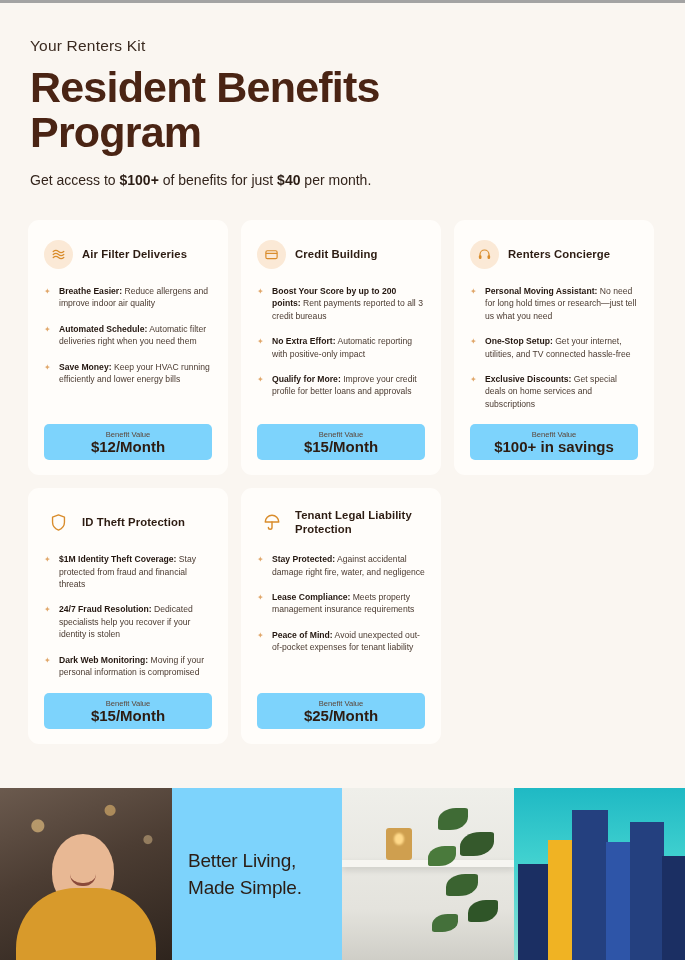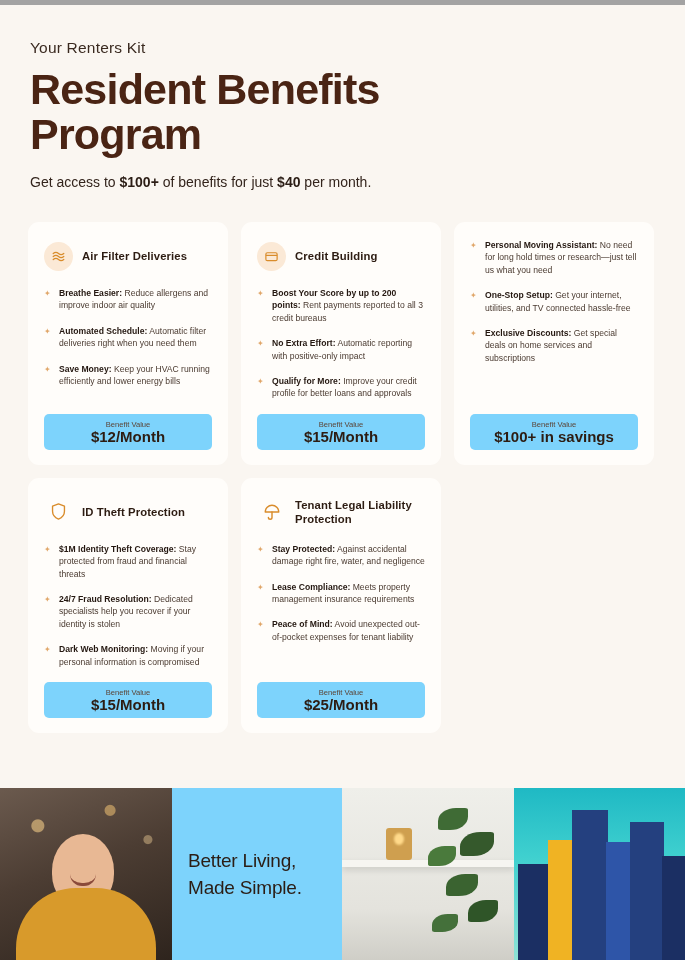--- a/index.html
+++ b/index.html
@@ -8,21 +8,21 @@
     height: 960px;
     background: #faf6f1;
     font-family: "Liberation Sans", sans-serif;
     overflow: hidden;
   }
   .page {
     position: relative;
     width: 685px;
     height: 960px;
     background: #faf6f1;
-    border-top: 5px solid #a3a3a3;
+    border-top: 3px solid #a3a3a3;
   }
 
   
   .header {
     padding: 34px 30px 0 30px;
   }
   .kicker {
     font-size: 15.5px;
     color: #3a2a20;
     letter-spacing: 0.2px;
@@ -301,20 +301,30 @@
           <span class="bullet-text"><b>Qualify for More:</b><span> Improve your credit profile for better loans and approvals</span></span>
         </div>
       </div>
       <div class="value-box">
         <div class="value-label">Benefit Value</div>
         <div class="value-amount">$15/Month</div>
       </div>
     </div>
 
     <div class="card">
+      <div class="card-head">
+        <span class="icon-badge">
+          <svg width="15" height="15" viewBox="0 0 20 20">
+              <path d="M4 12V10a6 6 0 0 1 12 0v2" fill="none" stroke="#d98c2b" stroke-width="1.6" stroke-linecap="round"></path>
+              <rect x="2.5" y="11" width="3.5" height="5" rx="1.6" fill="#d98c2b"></rect>
+              <rect x="14" y="11" width="3.5" height="5" rx="1.6" fill="#d98c2b"></rect>
+            </svg>
+        </span>
+        <span class="card-title">Renters Concierge</span>
+      </div>
       <div class="bullets">
         <div class="bullet">
           <span class="bullet-dot">✦</span>
           <span class="bullet-text"><b>Personal Moving Assistant:</b><span> No need for long hold times or research—just tell us what you need</span></span>
         </div>
         <div class="bullet">
           <span class="bullet-dot">✦</span>
           <span class="bullet-text"><b>One-Stop Setup:</b><span> Get your internet, utilities, and TV connected hassle-free</span></span>
         </div>
         <div class="bullet">

